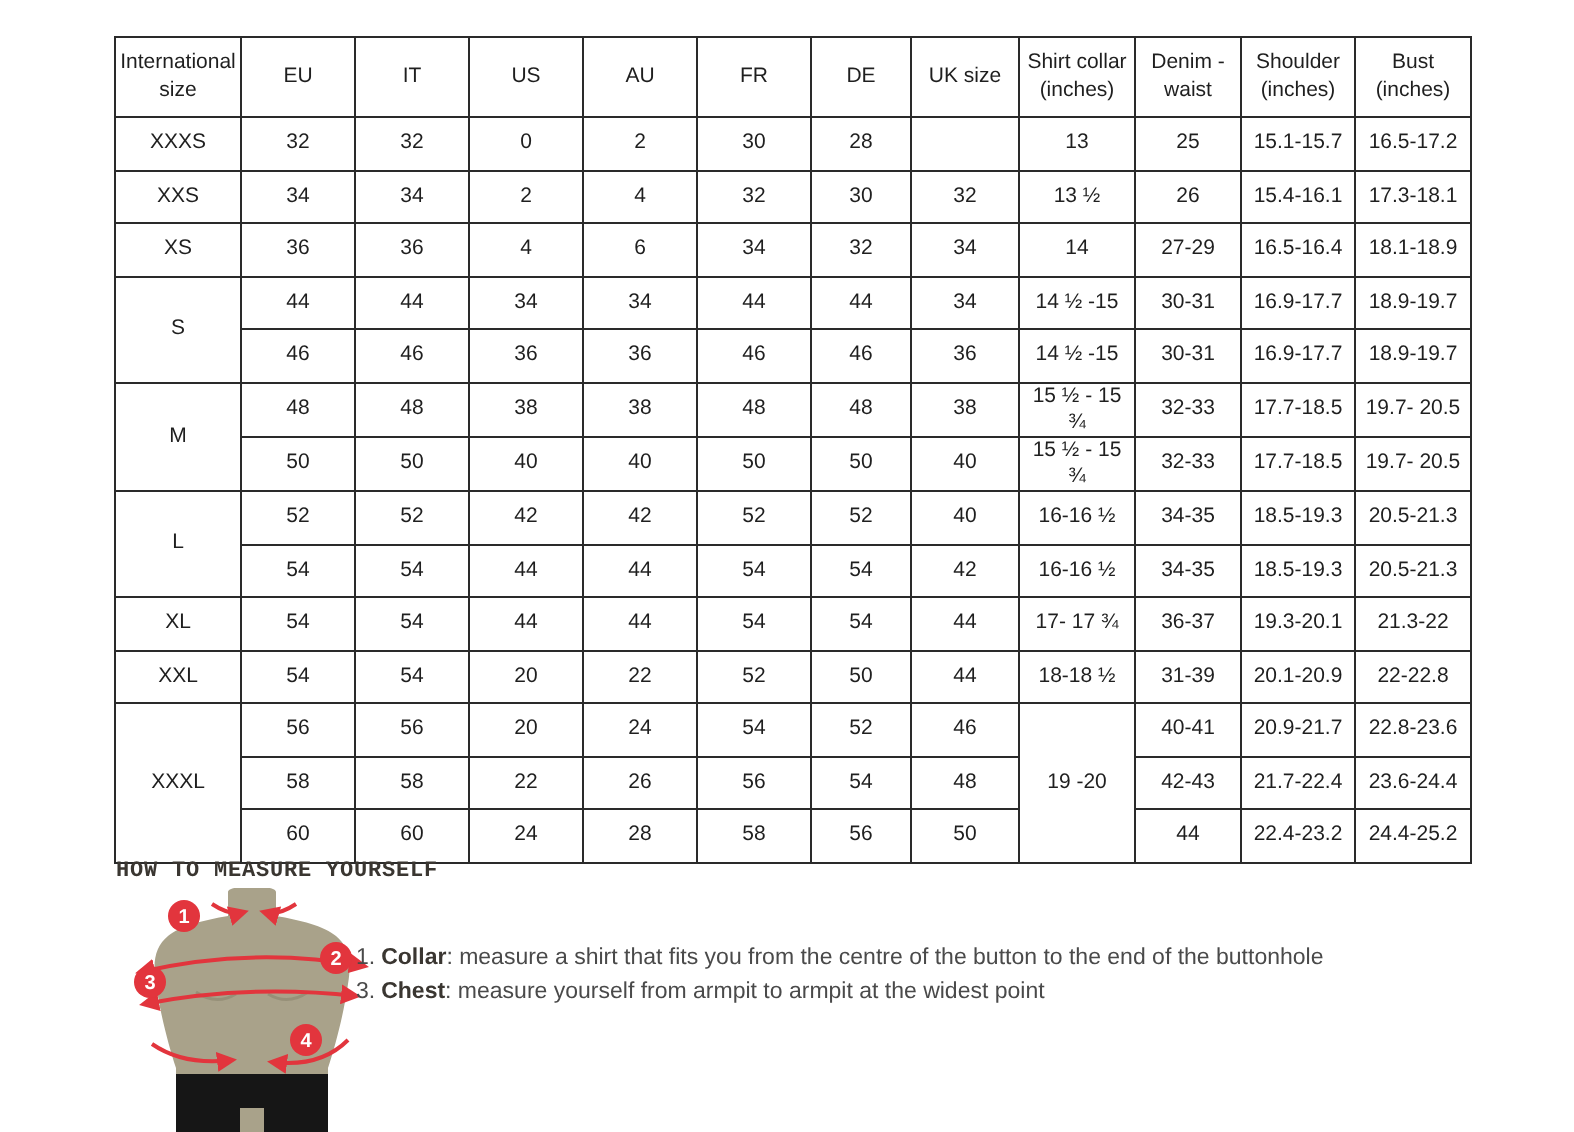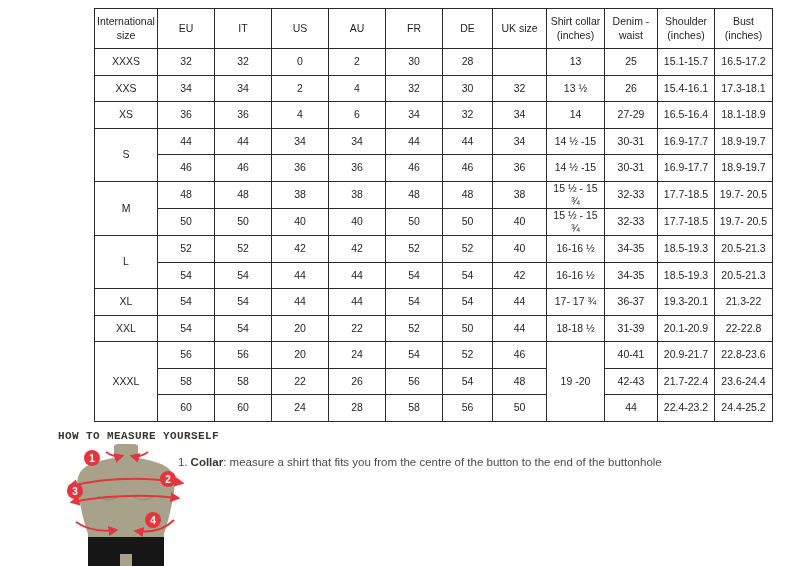--- a/index.html
+++ b/index.html
@@ -1,28 +1,28 @@
 <!DOCTYPE html>
 <html><head>
 <meta charset="utf-8">
 <style>
   html,body{margin:0;padding:0;background:#fff;}
   .page{position:relative;width:787px;height:566px;background:#fff;overflow:hidden;
         font-family:"Liberation Sans", sans-serif;color:#1f1f1f;}
   
-  table.size-chart{position:absolute;left:57px;top:8px;width:678px;border-collapse:collapse;
-        table-layout:fixed;font-size:10.5px;color:#1f1f1f;margin-left:37px;}
+  table.size-chart{position:absolute;left:57px;top:18px;width:678px;border-collapse:collapse;
+        table-layout:fixed;font-size:10.5px;color:#1f1f1f;}
   table.size-chart th, table.size-chart td{border:1px solid #2a2a2a;text-align:center;
         vertical-align:middle;padding:0 2px;font-weight:normal;line-height:1.25;}
   table.size-chart th{height:39px;}
   table.size-chart td{height:25.5px;}
   
   .measure-heading{position:absolute;left:58px;top:430px;font-size:11px;font-weight:bold;
         letter-spacing:.4px;color:#3a3631;font-family:Liberation Mono, monospace;}
-  .measure-items{position:absolute;left:178px;top:456px;display:flex;flex-direction:column;gap:5px;
+  .measure-items{position:absolute;left:178px;top:473px;display:flex;flex-direction:column;gap:5px;
         font-size:11.5px;color:#4a4a4a;}
   .m-item{white-space:nowrap;line-height:12px;}
   .m-item .num{margin-right:3px;}
   .m-item b{color:#3a3631;}
   .torso-wrap{position:absolute;left:60px;top:444px;width:130px;height:122px;}
 </style>
 </head>
 <body>
 
 <div class="page">
@@ -290,15 +290,18 @@
         <circle cx="93" cy="76" r="8" fill="#e2353d"></circle>
         <text x="93" y="79.5" fill="#fff">4</text>
       </g>
     </svg>
   </div>
 
   <div class="measure-items">
     <div class="m-item">
       <span class="num">1.</span><b>Collar</b><span>: measure a shirt that fits you from the centre of the button to the end of the buttonhole</span>
     </div>
+    <div class="m-item">
+      <span class="num">3.</span><b>Chest</b><span>: measure yourself from armpit to armpit at the widest point</span>
+    </div>
   </div>
 
 </div>
 
 </body></html>

